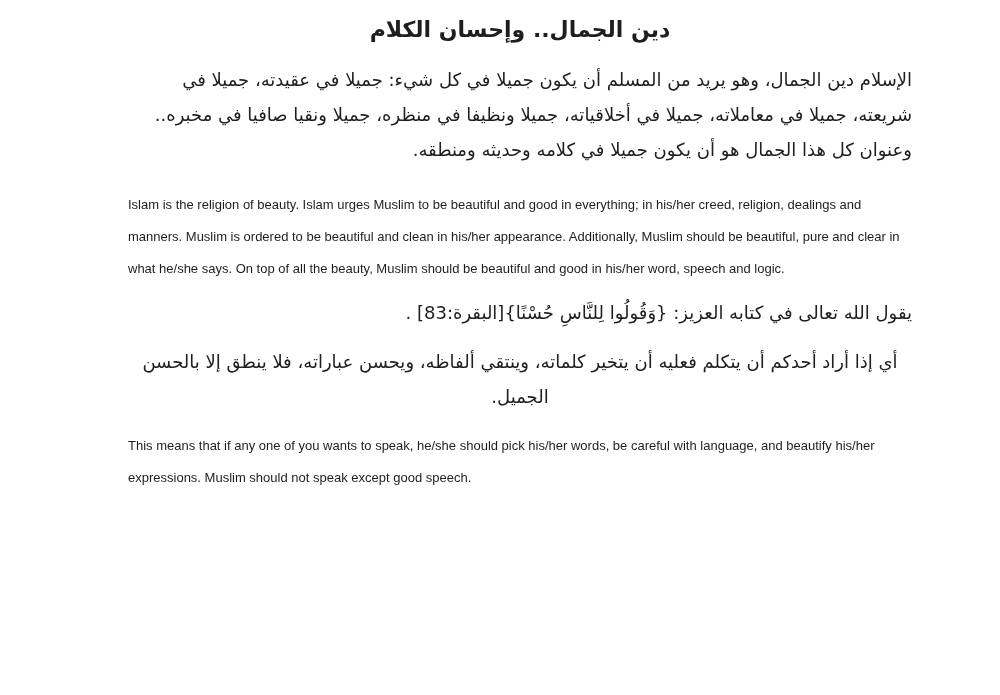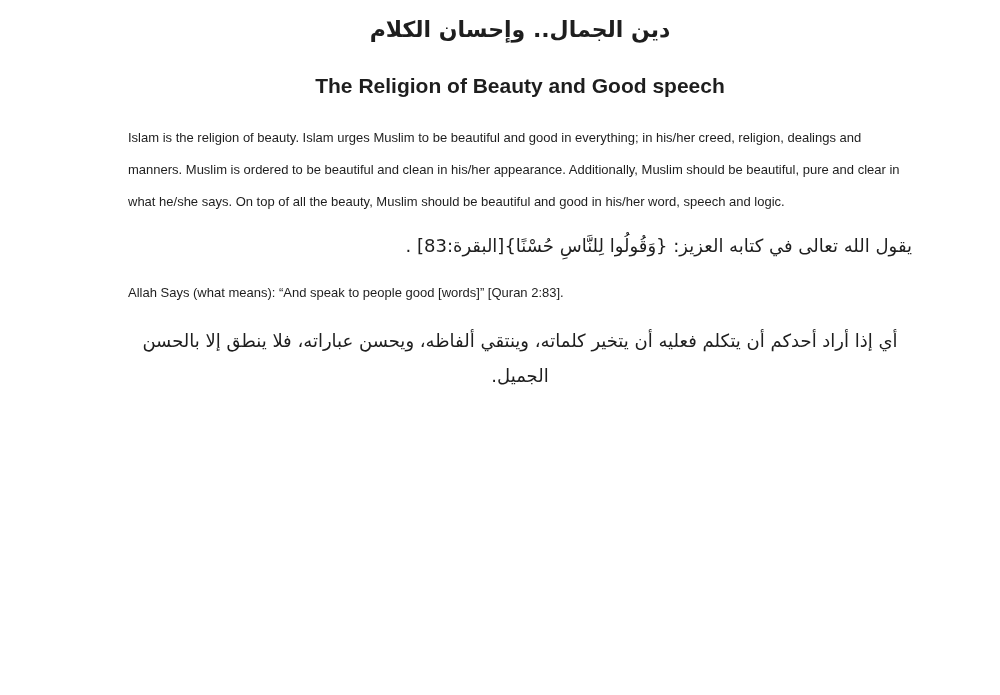--- a/index.html
+++ b/index.html
@@ -60,25 +60,25 @@
   p.ar.explain { margin-top: 14px; text-align: center; }
   p.en.last { margin-top: 16px; }
 </style>
 </head>
 <body>
 
 <div class="doc">
 
   <h1 class="title-ar" dir="rtl">دين الجمال.. وإحسان الكلام</h1>
 
-  <h2 class="title-en">The Religion of Beauty and Good speech</h2>
 
+  <p class="ar first-ar" dir="rtl">الإسلام دين الجمال، وهو يريد من المسلم أن يكون جميلا في كل شيء: جميلا في عقيدته، جميلا في شريعته، جميلا في معاملاته، جميلا في أخلاقياته، جميلا ونظيفا في منظره، جميلا ونقيا صافيا في مخبره.. وعنوان كل هذا الجمال هو أن يكون جميلا في كلامه وحديثه ومنطقه.</p>
 
   <p class="en first-en">Islam is the religion of beauty. Islam urges Muslim to be beautiful and good in everything; in his/her creed, religion, dealings and manners. Muslim is ordered to be beautiful and clean in his/her appearance. Additionally, Muslim should be beautiful, pure and clear in what he/she says. On top of all the beauty, Muslim should be beautiful and good in his/her word, speech and logic.</p>
 
   <p class="ar verse" dir="rtl">يقول الله تعالى في كتابه العزيز: {وَقُولُوا لِلنَّاسِ حُسْنًا}[البقرة:83] .</p>
 
-  <p class="en">Allah Says (what means): “And speak to people good [words]” [Quran 2:83].</p>
 
   <p class="ar explain" dir="rtl">أي إذا أراد أحدكم أن يتكلم فعليه أن يتخير كلماته، وينتقي ألفاظه، ويحسن عباراته، فلا ينطق إلا بالحسن الجميل.</p>
 
+  <p class="en last">This means that if any one of you wants to speak, he/she should pick his/her words, be careful with language, and beautify his/her expressions. Muslim should not speak except good speech.</p>
 
 </div>
 
 </body></html>

